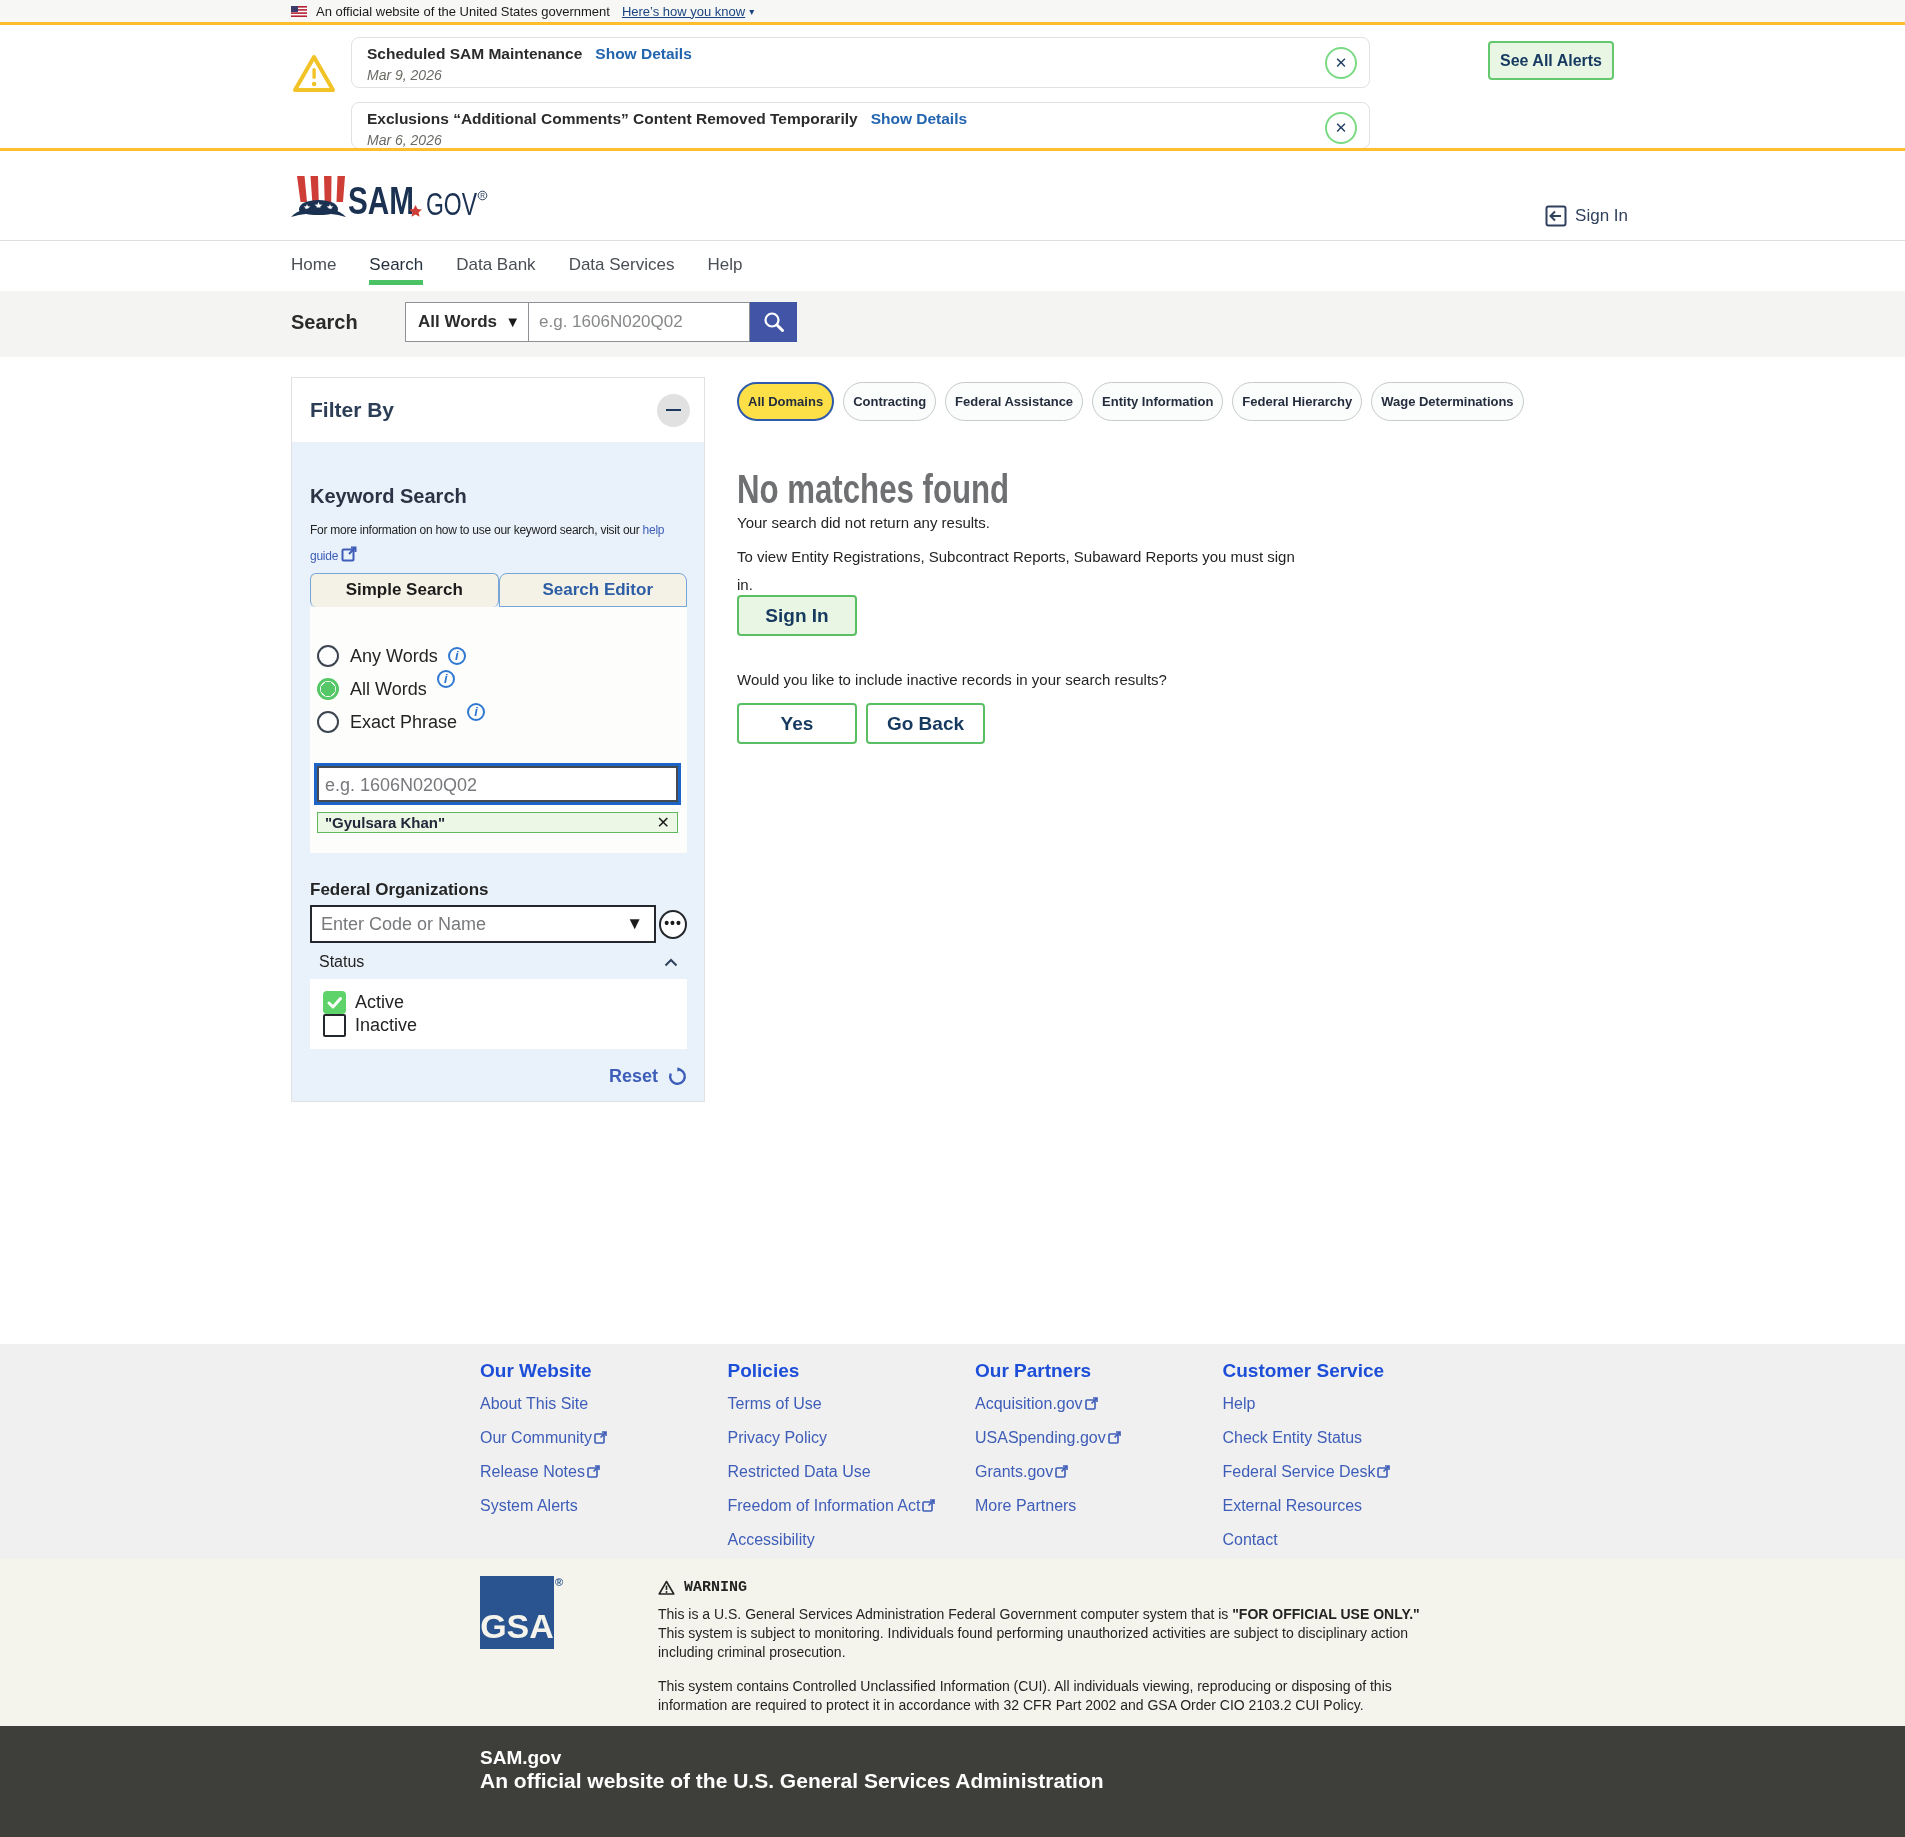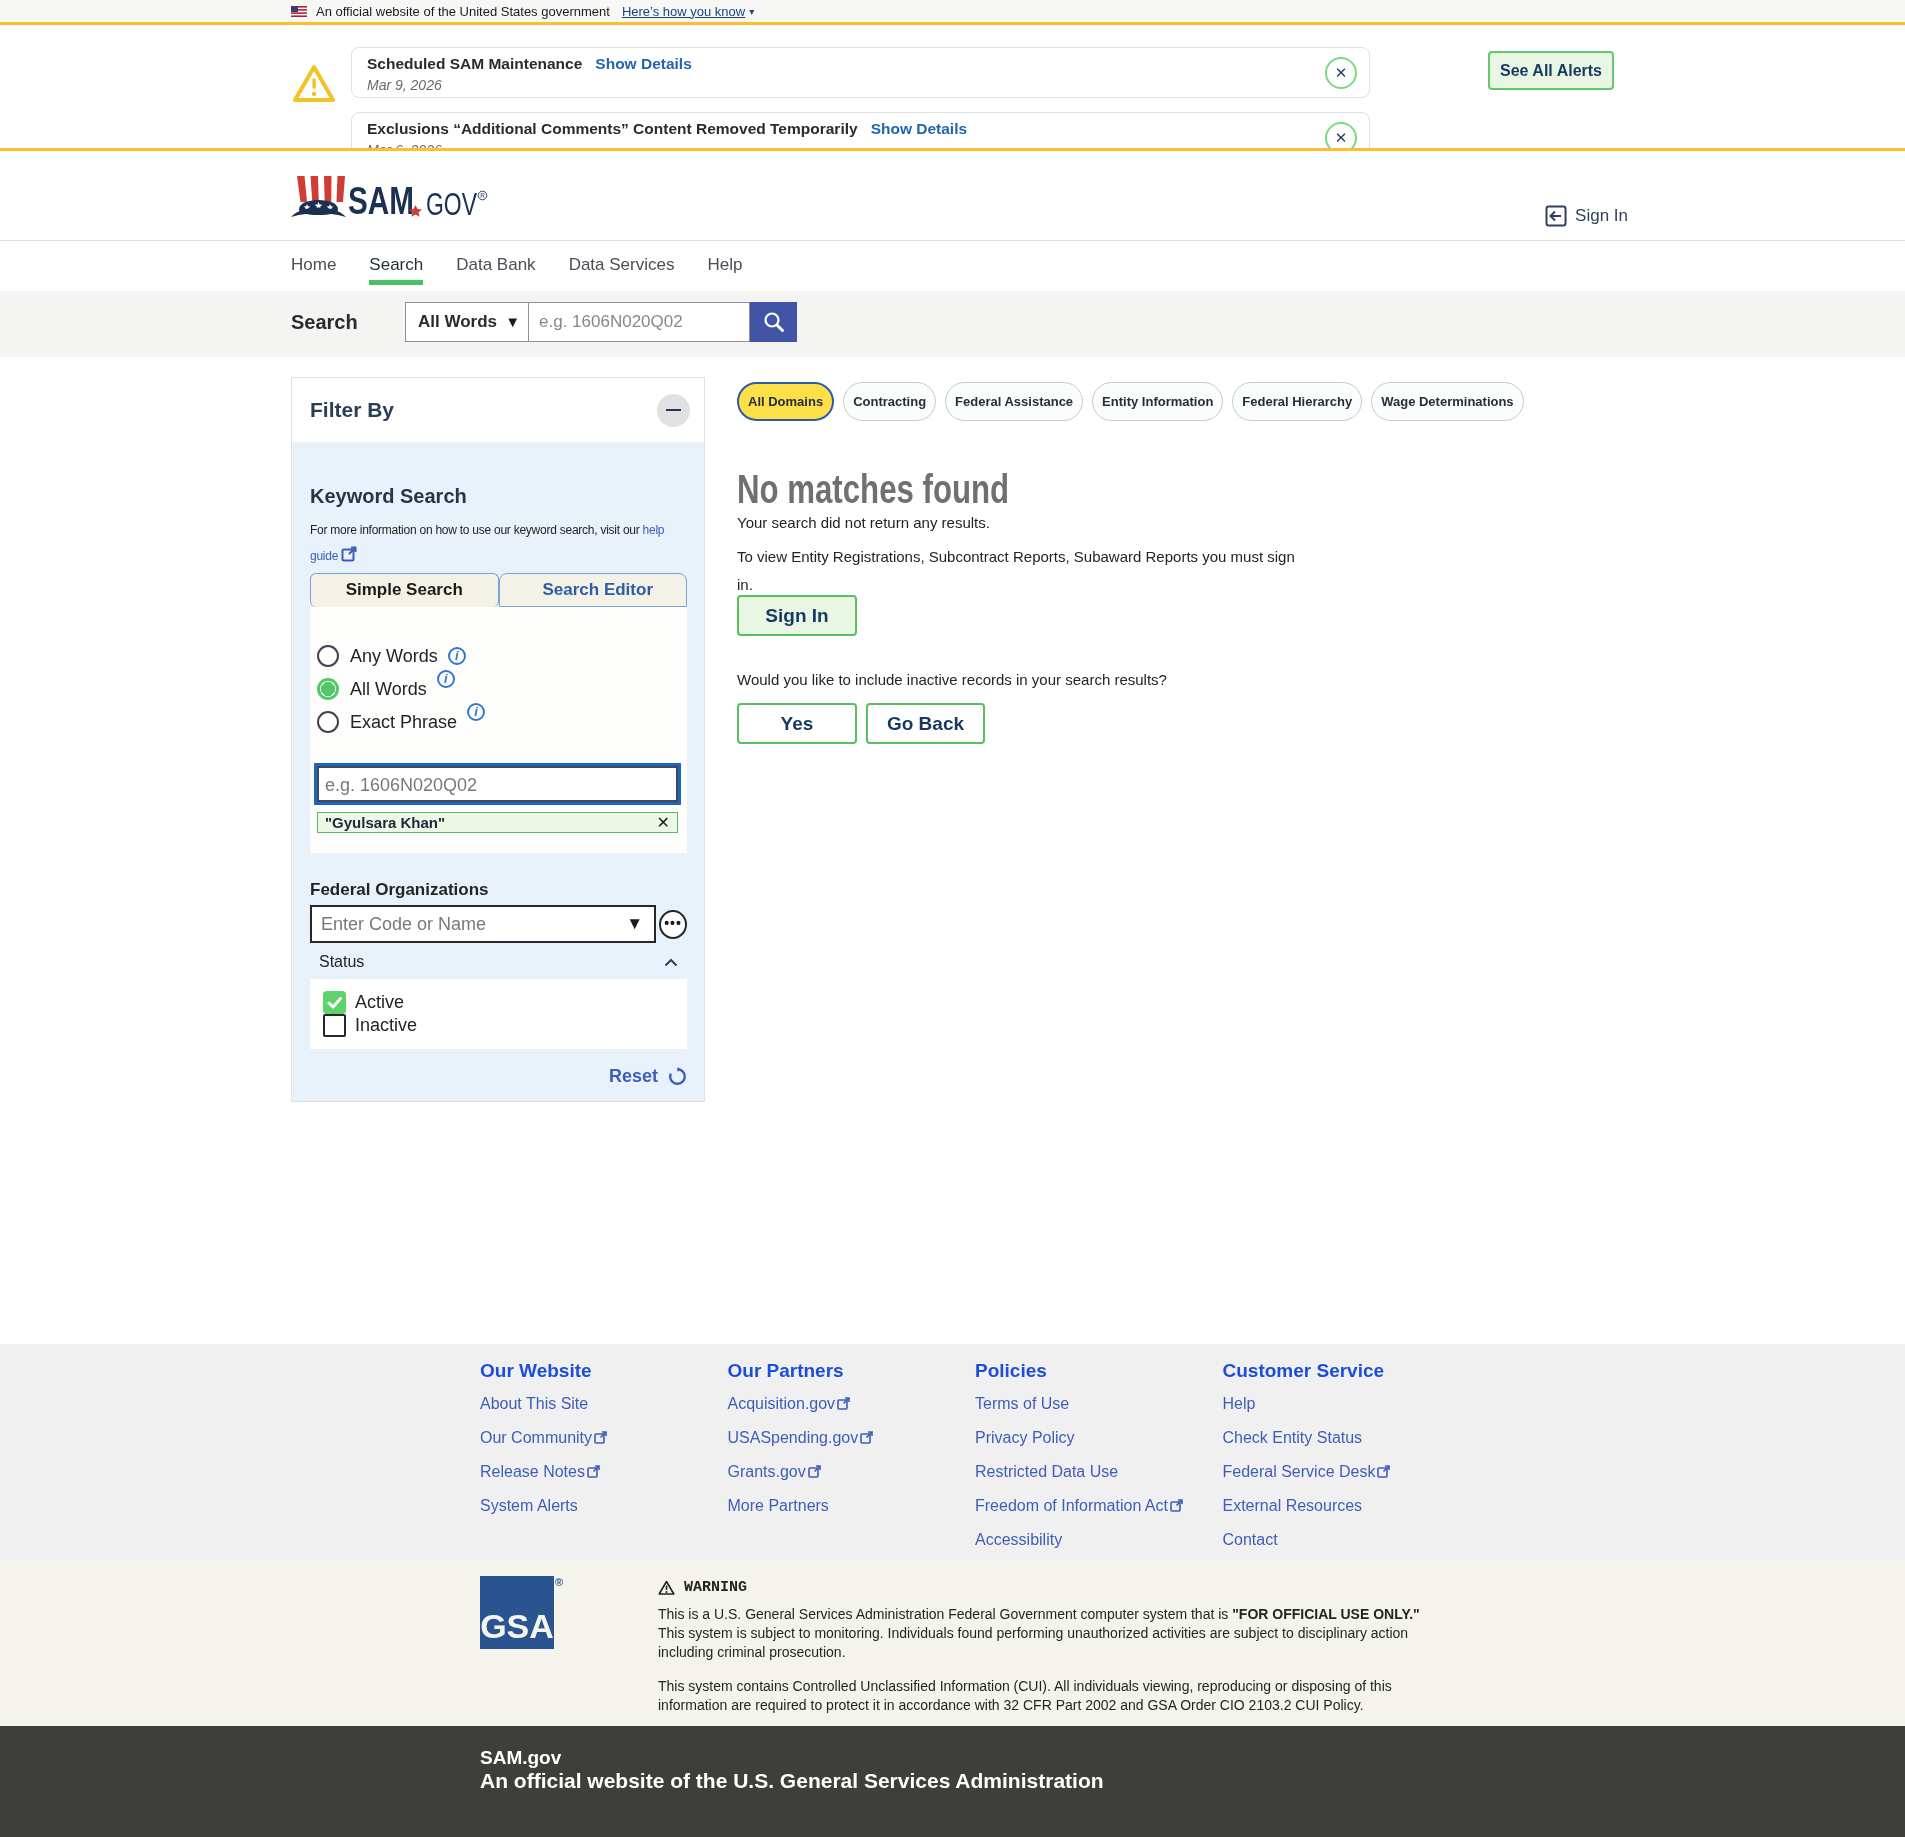--- a/index.html
+++ b/index.html
@@ -8,21 +8,21 @@
 body { font-family: "Liberation Sans", sans-serif; color: #1b1b1b; background: #fff; }
 .container { width: 1323px; margin: 0 auto; }
 a { text-decoration: none; }
 
 .gov-banner { background: #f7f7f5; height: 25px; border-bottom: 3px solid #ffbe2e; font-size: 13px; color: #1b1b1b; }
 .gov-banner .container { display: flex; align-items: center; height: 22px; }
 .gov-banner .flag { margin-right: 9px; }
 .gov-banner .how { color: #1a4480; text-decoration: underline; margin-left: 12px; }
 .gov-banner .caret { color: #1a4480; font-size: 10px; margin-left: 4px; }
 
-.alerts { background: #fff; border-bottom: 3px solid #ffbe2e; padding-top: 22px; height: 126px; overflow: hidden; }
+.alerts { background: #fff; border-bottom: 3px solid #ffbe2e; padding-top: 12px; height: 126px; overflow: hidden; }
 .alerts .container { display: flex; align-items: flex-start; }
 .warnicon { width: 46px; margin-top: 16px; flex: 0 0 auto; }
 .alertlist { width: 1019px; margin-left: 14px; flex: 0 0 auto; }
 .alertbox { position: relative; border: 1px solid #dfe1e2; border-radius: 8px; padding: 7px 60px 5px 15px; margin-bottom: 14px; height: 51px; }
 .alertbox h3 { font-size: 15.5px; color: #2b2b2b; display: inline; }
 .alertbox .sd { font-size: 15.5px; font-weight: bold; color: #2265ae; margin-left: 13px; }
 .alertbox .date { font-size: 14px; font-style: italic; color: #6a6a64; margin-top: 4px; }
 .alertlist .alertbox:nth-of-type(2) { height: 47px; }
 .closebtn { position: absolute; right: 12px; top: 9px; width: 32px; height: 32px; border-radius: 50%;
   border: 2px solid #7ada84; background: #fff; color: #1c3a5e; font-size: 15px; line-height: 28px; text-align: center; }
@@ -332,45 +332,45 @@
               <rect x="1" y="3" width="9" height="9" rx="1" fill="none" stroke="#3e5db8" stroke-width="1.6"></rect>
               <path d="M6.5 6.5 L11.5 1.5 M8 1 H12 V5" fill="none" stroke="#3e5db8" stroke-width="1.6"></path>
             </svg></a>
           <a href="#">Release Notes<svg width="13" height="13" viewBox="0 0 13 13" style="vertical-align:-1px;margin-left:2px">
               <rect x="1" y="3" width="9" height="9" rx="1" fill="none" stroke="#3e5db8" stroke-width="1.6"></rect>
               <path d="M6.5 6.5 L11.5 1.5 M8 1 H12 V5" fill="none" stroke="#3e5db8" stroke-width="1.6"></path>
             </svg></a>
           <a href="#">System Alerts</a>
         </div>
       <div class="fcol">
-          <h4>Our Partners</h4>
-        <a href="#">Acquisition.gov<svg width="13" height="13" viewBox="0 0 13 13" style="vertical-align:-1px;margin-left:2px">
-              <rect x="1" y="3" width="9" height="9" rx="1" fill="none" stroke="#3e5db8" stroke-width="1.6"></rect>
-              <path d="M6.5 6.5 L11.5 1.5 M8 1 H12 V5" fill="none" stroke="#3e5db8" stroke-width="1.6"></path>
-            </svg></a>
-          <a href="#">USASpending.gov<svg width="13" height="13" viewBox="0 0 13 13" style="vertical-align:-1px;margin-left:2px">
-              <rect x="1" y="3" width="9" height="9" rx="1" fill="none" stroke="#3e5db8" stroke-width="1.6"></rect>
-              <path d="M6.5 6.5 L11.5 1.5 M8 1 H12 V5" fill="none" stroke="#3e5db8" stroke-width="1.6"></path>
-            </svg></a>
-          <a href="#">Grants.gov<svg width="13" height="13" viewBox="0 0 13 13" style="vertical-align:-1px;margin-left:2px">
-              <rect x="1" y="3" width="9" height="9" rx="1" fill="none" stroke="#3e5db8" stroke-width="1.6"></rect>
-              <path d="M6.5 6.5 L11.5 1.5 M8 1 H12 V5" fill="none" stroke="#3e5db8" stroke-width="1.6"></path>
-            </svg></a>
-          <a href="#">More Partners</a>
-        </div>
-      <div class="fcol">
           <h4>Policies</h4>
         <a href="#">Terms of Use</a>
           <a href="#">Privacy Policy</a>
           <a href="#">Restricted Data Use</a>
           <a href="#">Freedom of Information Act<svg width="13" height="13" viewBox="0 0 13 13" style="vertical-align:-1px;margin-left:2px">
               <rect x="1" y="3" width="9" height="9" rx="1" fill="none" stroke="#3e5db8" stroke-width="1.6"></rect>
               <path d="M6.5 6.5 L11.5 1.5 M8 1 H12 V5" fill="none" stroke="#3e5db8" stroke-width="1.6"></path>
             </svg></a>
           <a href="#">Accessibility</a>
+        </div>
+      <div class="fcol">
+          <h4>Our Partners</h4>
+        <a href="#">Acquisition.gov<svg width="13" height="13" viewBox="0 0 13 13" style="vertical-align:-1px;margin-left:2px">
+              <rect x="1" y="3" width="9" height="9" rx="1" fill="none" stroke="#3e5db8" stroke-width="1.6"></rect>
+              <path d="M6.5 6.5 L11.5 1.5 M8 1 H12 V5" fill="none" stroke="#3e5db8" stroke-width="1.6"></path>
+            </svg></a>
+          <a href="#">USASpending.gov<svg width="13" height="13" viewBox="0 0 13 13" style="vertical-align:-1px;margin-left:2px">
+              <rect x="1" y="3" width="9" height="9" rx="1" fill="none" stroke="#3e5db8" stroke-width="1.6"></rect>
+              <path d="M6.5 6.5 L11.5 1.5 M8 1 H12 V5" fill="none" stroke="#3e5db8" stroke-width="1.6"></path>
+            </svg></a>
+          <a href="#">Grants.gov<svg width="13" height="13" viewBox="0 0 13 13" style="vertical-align:-1px;margin-left:2px">
+              <rect x="1" y="3" width="9" height="9" rx="1" fill="none" stroke="#3e5db8" stroke-width="1.6"></rect>
+              <path d="M6.5 6.5 L11.5 1.5 M8 1 H12 V5" fill="none" stroke="#3e5db8" stroke-width="1.6"></path>
+            </svg></a>
+          <a href="#">More Partners</a>
         </div>
       <div class="fcol">
           <h4>Customer Service</h4>
         <a href="#">Help</a>
           <a href="#">Check Entity Status</a>
           <a href="#">Federal Service Desk<svg width="13" height="13" viewBox="0 0 13 13" style="vertical-align:-1px;margin-left:2px">
               <rect x="1" y="3" width="9" height="9" rx="1" fill="none" stroke="#3e5db8" stroke-width="1.6"></rect>
               <path d="M6.5 6.5 L11.5 1.5 M8 1 H12 V5" fill="none" stroke="#3e5db8" stroke-width="1.6"></path>
             </svg></a>
           <a href="#">External Resources</a>

